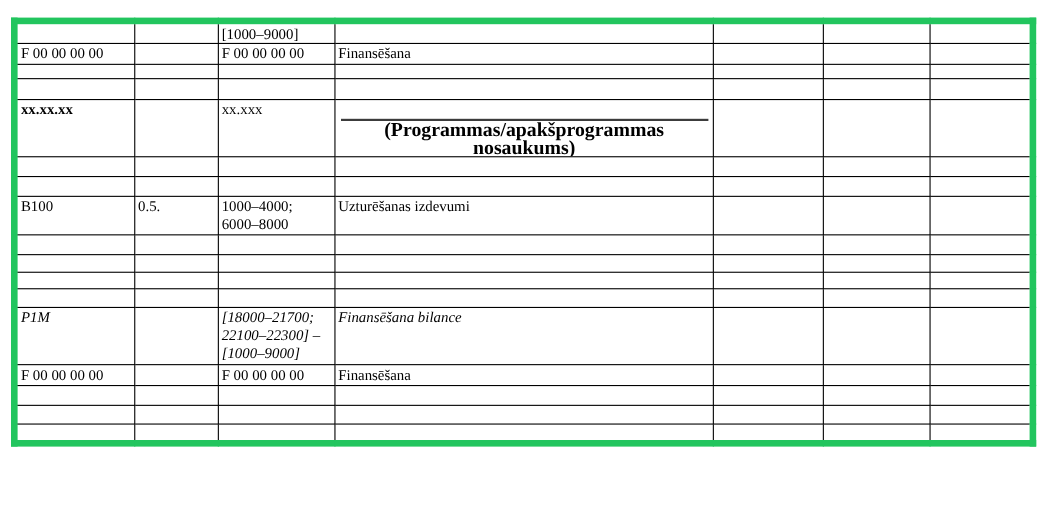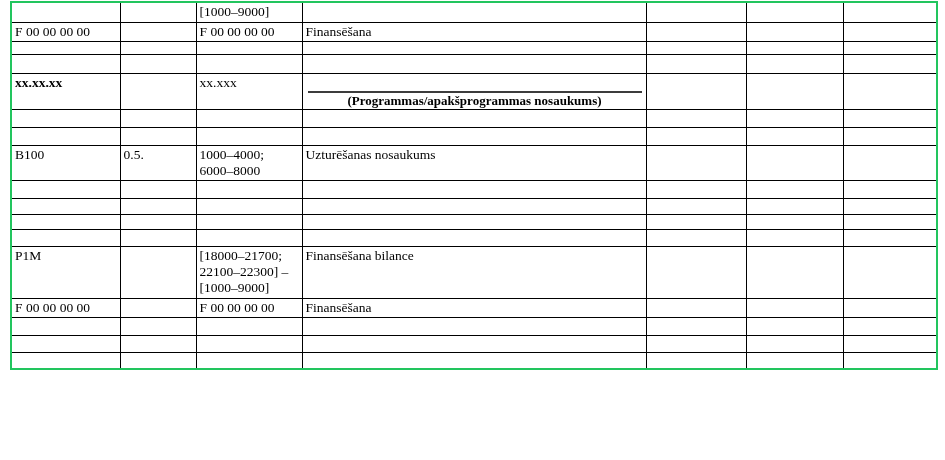--- a/index.html
+++ b/index.html
@@ -11,25 +11,25 @@
     position: relative;
     width: 945px;
     height: 460px;
     background: #ffffff;
     font-family: "Liberation Serif", serif;
     color: #000;
   }
   table.doc-table {
     position: absolute;
     left: 10px;
-    top: 1px;
+    top: 16px;
     width: 926px;
     border-collapse: collapse;
     table-layout: fixed;
-    border: 2px solid #22c55e;
+    border: 6px solid #22c55e;
   }
   table.doc-table td {
     border: 1px solid #000;
     vertical-align: top;
     padding: 1px 2px 0 3px;
     font-size: 13.5px;
     line-height: 16px;
     white-space: pre-line;
     overflow: hidden;
     word-wrap: break-word;
@@ -40,21 +40,21 @@
     text-align: center;
   }
   .sig-line {
     height: 0;
     border-top: 2px solid #3c3c3c;
     margin: 16px 2px 0 2px;
   }
   .sig-label {
     display: block;
     font-weight: bold;
-    font-size: 13px;
+    font-size: 18px;
     line-height: 16px;
   }
 </style>
 </head>
 <body>
 
 <div class="page">
   <table class="doc-table">
     <colgroup>
       <col style="width:109px">
@@ -127,21 +127,21 @@
           <td><span></span></td>
           <td><span></span></td>
           <td><span></span></td>
           <td><span></span></td>
         </tr>
         <tr style="height: 35px;">
           <td><span>B100</span></td>
           <td><span>0.5.</span></td>
           <td><span>1000–4000;
 6000–8000</span></td>
-          <td><span>Uzturēšanas nosaukums</span></td>
+          <td><span>Uzturēšanas izdevumi</span></td>
           <td><span></span></td>
           <td><span></span></td>
           <td><span></span></td>
         </tr>
         <tr style="height: 18px;">
           <td><span></span></td>
           <td><span></span></td>
           <td><span></span></td>
           <td><span></span></td>
           <td><span></span></td>
@@ -168,21 +168,21 @@
         </tr>
         <tr style="height: 17px;">
           <td><span></span></td>
           <td><span></span></td>
           <td><span></span></td>
           <td><span></span></td>
           <td><span></span></td>
           <td><span></span></td>
           <td><span></span></td>
         </tr>
-        <tr style="height: 52px;">
+        <tr style="height: 52px; font-style: italic;">
           <td><span>P1M</span></td>
           <td><span></span></td>
           <td><span>[18000–21700;
 22100–22300] –
 [1000–9000]</span></td>
           <td><span>Finansēšana bilance</span></td>
           <td><span></span></td>
           <td><span></span></td>
           <td><span></span></td>
         </tr>

